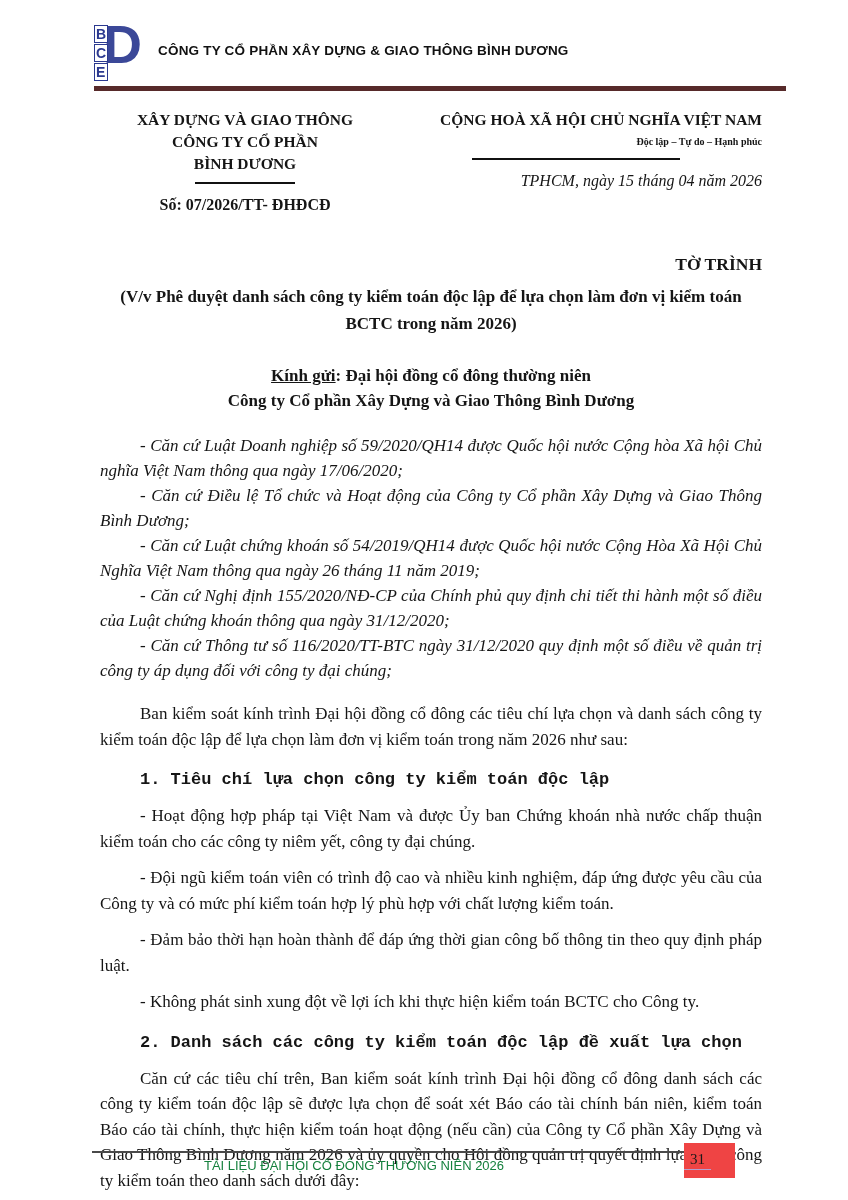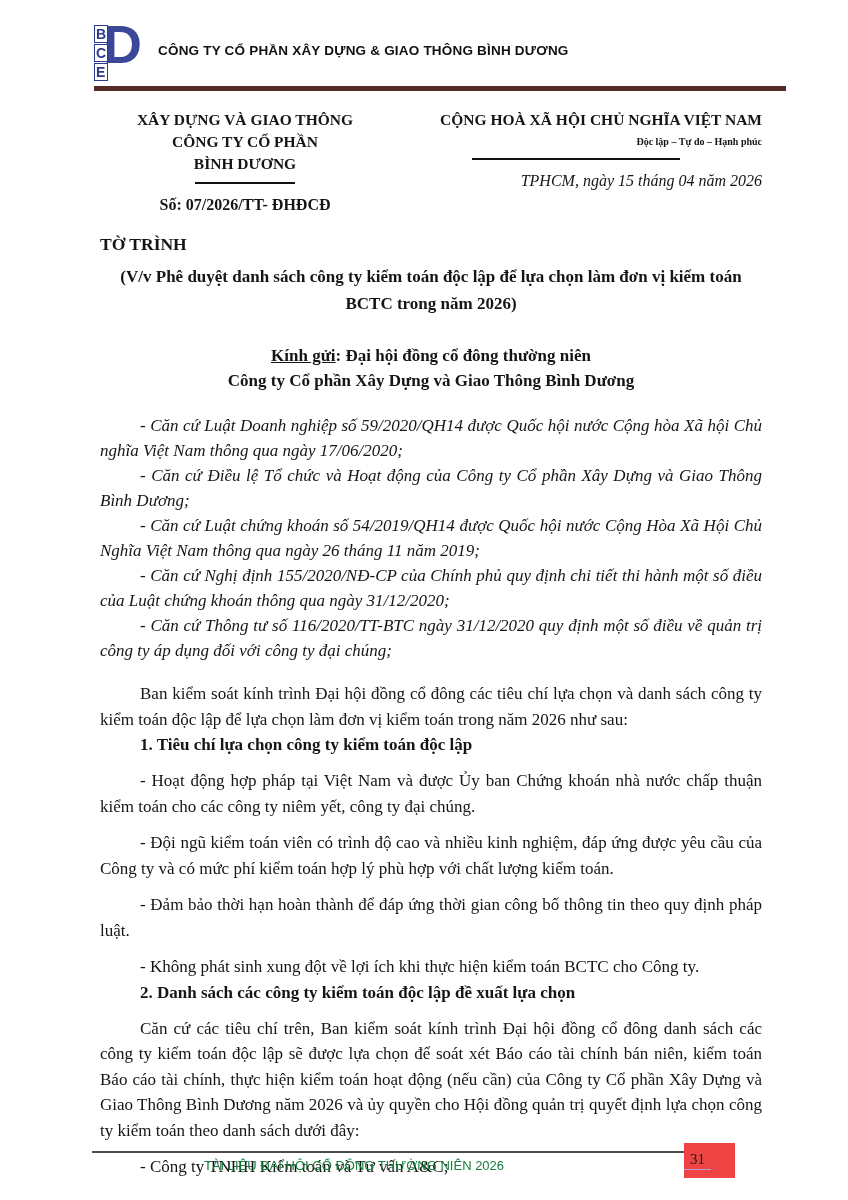--- a/index.html
+++ b/index.html
@@ -49,40 +49,42 @@
   .lh-right { flex:1; text-align:right; }
   .lh-company { font-weight:bold; font-size:15.5px; line-height:22px; }
   .lh-rule-left { width:100px; border-top:2px solid #111; margin:7px auto 12px; }
   .doc-number { font-weight:bold; font-size:16px; }
   .lh-republic { font-weight:bold; font-size:15.5px; line-height:22px; }
   .lh-motto { font-weight:bold; font-size:10px; line-height:22px; }
   .lh-rule-right { width:208px; border-top:2px solid #111; margin:5px auto 12px; }
   .dateline { font-style:italic; font-size:16px; }
 
   
-  .doc-title { text-align:left; font-weight:bold; font-size:17.5px; margin-top:20px; }
+  .doc-title { text-align:right; font-weight:bold; font-size:17.5px; margin-top:40px; }
   .doc-subject {
     text-align:center; font-weight:bold; font-size:17px; line-height:27px;
     max-width:652px; margin:8px auto 0;
   }
   .salutation { text-align:center; font-weight:bold; font-size:17px; line-height:25px; margin-top:26px; }
   .salutation .uline { text-decoration:underline; }
 
   
   .body-text { margin-top:20px; font-size:17px; }
   p.legal {
     font-style:italic; text-align:justify;
     text-indent:40px; line-height:25px;
   }
   p.para {
     text-align:justify; text-indent:40px; line-height:25.5px;
     margin-top:11px;
   }
   p.heading {
     font-weight:bold; text-indent:40px; line-height:25px;
+    margin-top:15px;
+    font-family:Liberation Mono, monospace;
   }
   p.bullet {
     text-align:justify; text-indent:40px; line-height:25.5px;
     margin-top:11px;
   }
 
   
   .footer-rule { position:absolute; left:92px; top:1151px; width:600px; border-top:2px solid #4a4a4a; }
   .footer-title {
     position:absolute; left:108px; top:1158px; width:492px;

